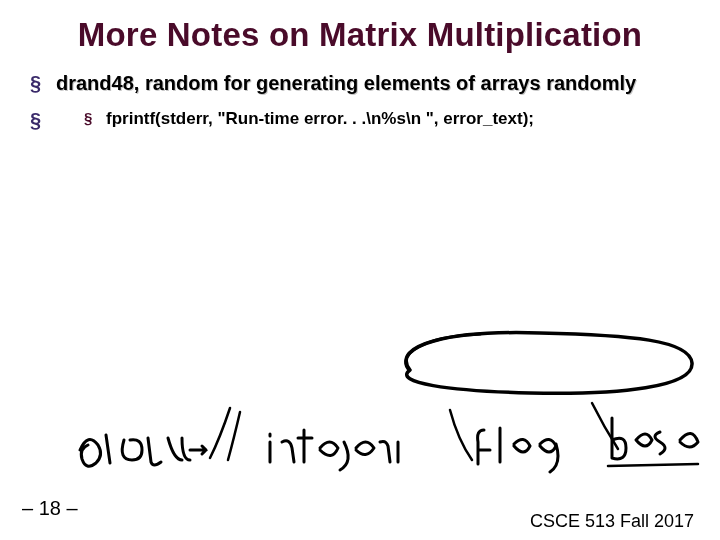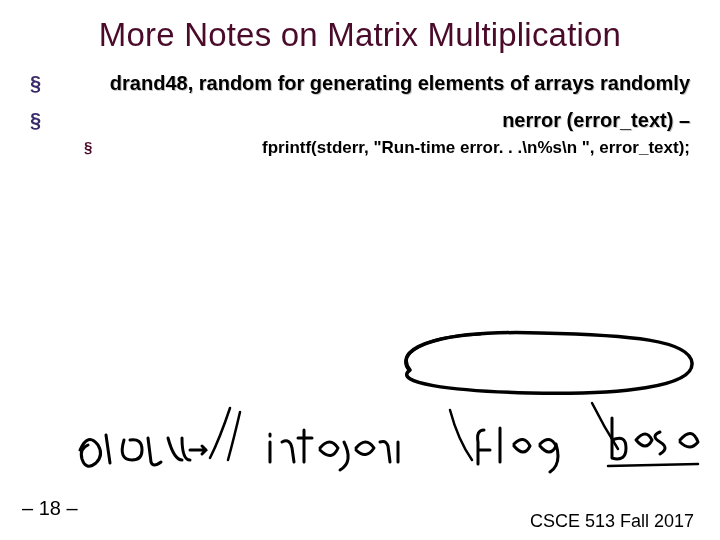--- a/index.html
+++ b/index.html
@@ -15,30 +15,29 @@
   .slide {
     position: relative;
     width: 720px;
     height: 540px;
     box-sizing: border-box;
     padding: 10px 30px 0 30px;
   }
   .title {
     color: #4a0b2a;
     font-size: 33px;
-    font-weight: normal;
+    font-weight: bold;
     text-align: center;
     margin: 6px 0 18px 0;
     letter-spacing: 0.2px;
   }
   ul.top {
     list-style: none;
     margin: 0;
     padding: 0;
-    text-align: right;
   }
   ul.top > li {
     position: relative;
     padding-left: 26px;
     margin-bottom: 14px;
     color: #000;
     font-size: 20px;
     font-weight: bold;
   }
   ul.top > li::before {
@@ -102,21 +101,20 @@
 
 <div class="slide">
 
   <div class="title">More Notes on Matrix Multiplication</div>
 
   <ul class="top">
     <li>
       <span class="shadow-text">drand48, random for generating elements of arrays randomly</span>
     </li>
     <li>
-      <span class="shadow-text">nerror (error_text) –</span>
       <ul class="sub">
         <li>
           <span>fprintf(stderr, "Run-time error. . .\n%s\n ", error_text);</span>
         </li>
       </ul>
     </li>
   </ul>
 
   <svg class="ink" style="left:380px; top:325px; width:320px; height:80px;" viewBox="0 0 320 80">
     <path d="M30,45 C10,20 70,5 160,8 C250,10 310,15 312,38 C314,62 240,70 150,68 C70,66 12,58 30,45 Z" fill="none" stroke="#000" stroke-width="3.5" stroke-linecap="round" stroke-linejoin="round"></path>

